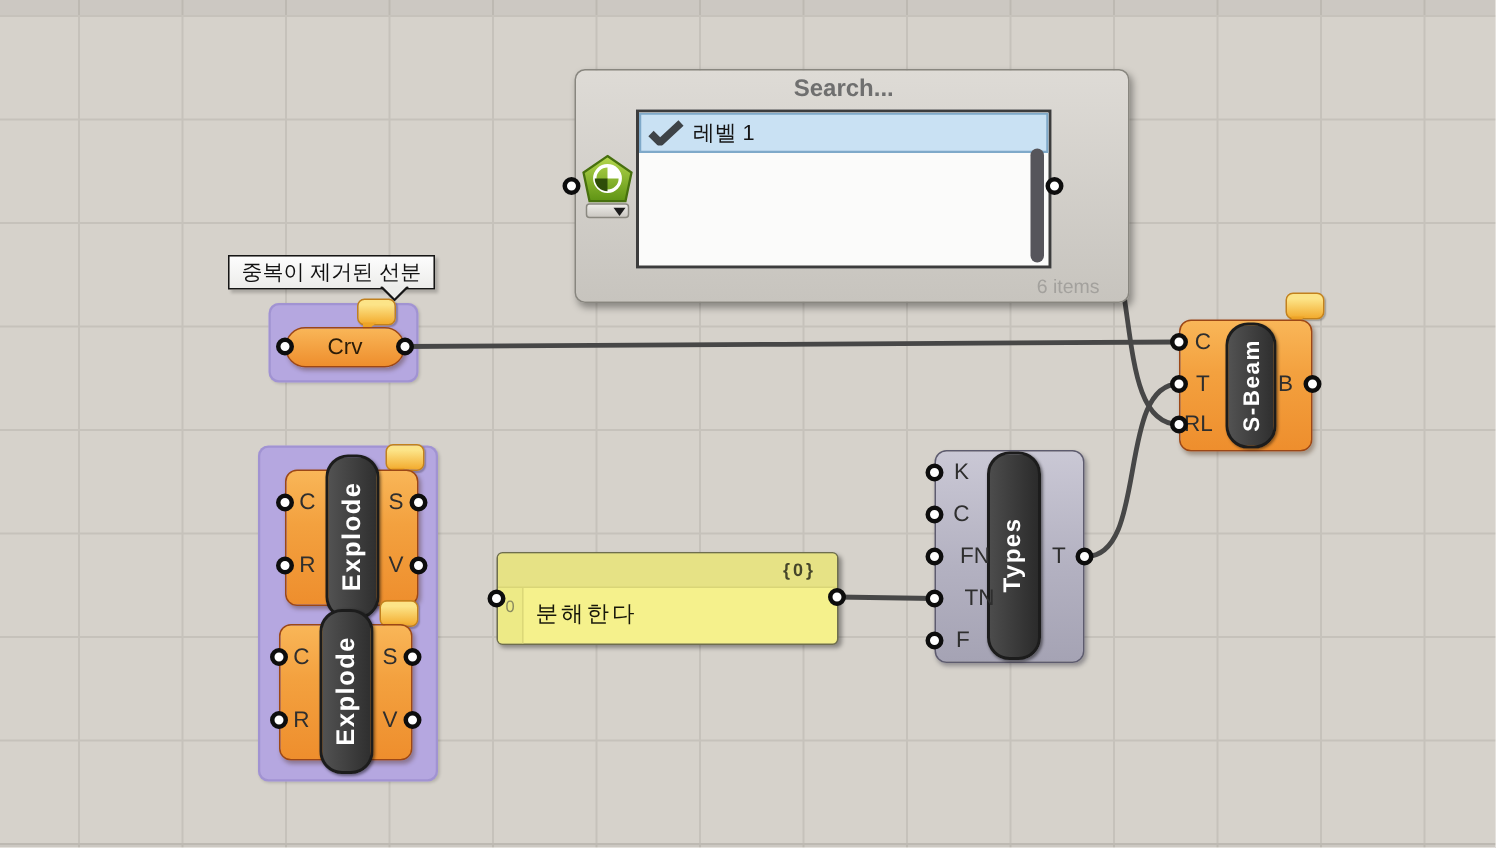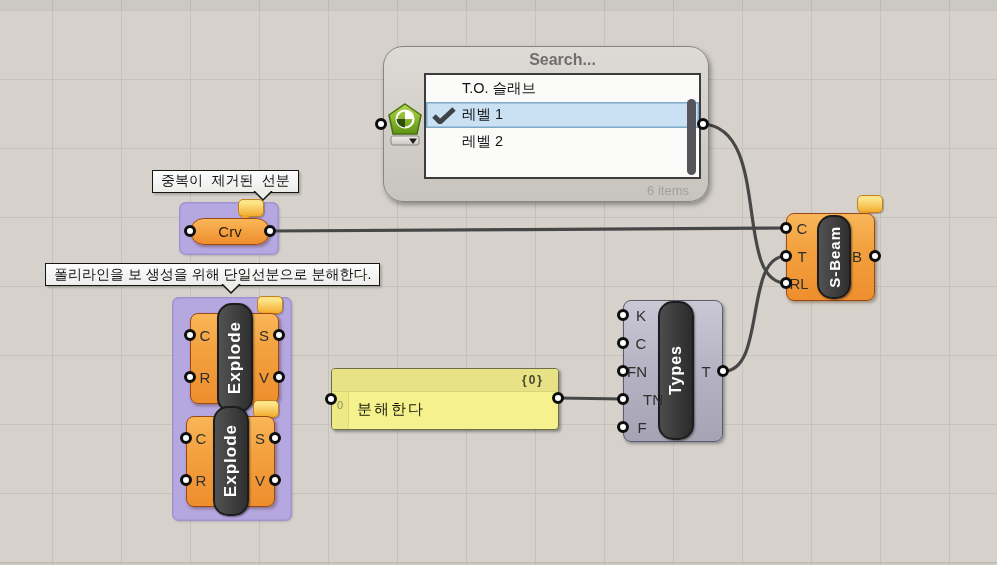--- a/index.html
+++ b/index.html
@@ -60,23 +60,23 @@
     border-top:8px solid #eda428; border-right:9px solid transparent; }
 
   
   .note { position:absolute; height:23px; line-height:20px;
     background:linear-gradient(180deg,#fdfdfd,#ececea);
     border:1.5px solid #151515; padding:0 8px; font-size:14px; color:#111;
     white-space:nowrap; box-shadow:2px 2px 2px rgba(0,0,0,.2); }
   .note-tail { position:absolute; bottom:-9px; }
 
   
-  #value-list { position:absolute; left:383px; top:46px; width:326px; height:156px;
+  #value-list { position:absolute; left:383px; top:46px; width:370px; height:156px;
     background:linear-gradient(180deg,#dedbd6,#c7c4be);
-    border:1px solid #88867f; border-radius:20px;
+    border:1px solid #88867f; border-radius:7px;
     box-shadow:2px 3px 5px rgba(0,0,0,.35); }
   #vl-title { position:absolute; left:40px; top:4px; width:277px; text-align:center;
     font-size:16px; font-weight:bold; color:#6f6f6f; }
   #vl-listbox { position:absolute; left:40px; top:26px; width:277px; height:106px;
     background:#fbfbfa; border:2px solid #3c3c3c; overflow:hidden; }
   .vl-row { position:relative; height:26.5px; display:flex; align-items:center;
     font-size:14.5px; color:#141414; padding-left:36px; }
   .vl-row.selected { background:#c9e1f3; box-shadow:inset 0 0 0 1.5px #7fa9c9; }
   .vl-check { position:absolute; left:6px; top:5px; }
   #vl-footer { position:absolute; right:19px; bottom:3px; font-size:13px; color:#a3a19d; }
@@ -129,50 +129,38 @@
         </defs>
         <polygon points="18,1 34,12 30,31 6,31 2,12" fill="url(#grn)" stroke="#47700e" stroke-width="1.5"></polygon>
         <circle cx="18" cy="16" r="8.5" fill="none" stroke="#ffffff" stroke-width="2.2"></circle>
         <path d="M18,16 L18,7.5 A8.5,8.5 0 0 1 26.5,16 Z" fill="#ffffff"></path>
         <path d="M18,16 L18,24.5 A8.5,8.5 0 0 1 9.5,16 Z" fill="#2e4d08"></path>
         <rect x="4" y="33" width="28" height="9" rx="2" fill="url(#btn)" stroke="#8a8880" stroke-width="1"></rect>
         <polygon points="22,35.5 30,35.5 26,41" fill="#1c1c1c"></polygon>
       </svg>
     </div>
     <div id="vl-listbox">
-      <div class="vl-row">
-        <span>T.O. 슬래브</span>
-      </div>
       <div class="vl-row selected">
         <span class="vl-check">
           <svg width="24" height="17" viewBox="0 0 24 17">
             <path d="M2,9 L8,15 L22,2" fill="none" stroke="#3e4347" stroke-width="5"></path>
           </svg>
         </span>
         <span>레벨 1</span>
       </div>
-      <div class="vl-row">
-        <span>레벨 2</span>
-      </div>
       <div style="position:absolute;right:3px;top:24px;width:9px;height:76px;border-radius:4.5px;background:#56555b;"></div>
     </div>
     <div id="vl-footer">6 items</div>
   </div>
   <div class="knob" style="left:381px;top:124px;"></div>
   <div class="knob" style="left:703px;top:124px;"></div>
 
-  <div class="note" style="left:152px;top:170px;font-family:Liberation Mono, monospace;">
+  <div class="note" style="left:152px;top:170px;">
     <span>중복이 제거된 선분</span>
     <svg class="note-tail" style="left:100px;" width="20" height="10">
-      <path d="M1,0 L10,9 L19,0" fill="#ececea" stroke="#151515" stroke-width="1.5"></path>
-    </svg>
-  </div>
-  <div class="note" style="left:45px;top:263px;">
-    <span>폴리라인을 보 생성을 위해 단일선분으로 분해한다.</span>
-    <svg class="note-tail" style="left:175px;" width="20" height="10">
       <path d="M1,0 L10,9 L19,0" fill="#ececea" stroke="#151515" stroke-width="1.5"></path>
     </svg>
   </div>
 
   <div class="balloon" style="left:238px;top:199px;"></div>
   <div class="pill" style="left:190px;top:218px;width:80px;height:27px;">
     <span>Crv</span>
   </div>
   <div class="knob" style="left:190px;top:231px;"></div>
   <div class="knob" style="left:270px;top:231px;"></div>
@@ -217,21 +205,21 @@
   <div class="knob" style="left:331px;top:399px;"></div>
   <div class="knob" style="left:558px;top:398px;"></div>
 
   <div class="comp" style="left:623px;top:300px;width:100px;height:142px;">
     <div class="body-gray"></div>
     <div class="capsule" style="left:35px;top:1px;width:36px;height:139px;background:linear-gradient(90deg,#4c4c4c,#2b2b2b);">
       <span class="vtext" style="font-size:16px;">Types</span>
     </div>
     <div class="param" style="left:18px;top:15px;">K</div>
     <div class="param" style="left:18px;top:43px;">C</div>
-    <div class="param" style="left:14px;top:71px;">FN</div>
+    <div class="param" style="left:27px;top:71px;">FN</div>
     <div class="param" style="left:2px;top:99px;margin-left:28px;">TN</div>
     <div class="param" style="left:19px;top:127px;">F</div>
     <div class="param" style="left:83px;top:71px;">T</div>
   </div>
   <div class="knob" style="left:623px;top:315px;"></div>
   <div class="knob" style="left:623px;top:343px;"></div>
   <div class="knob" style="left:623px;top:371px;"></div>
   <div class="knob" style="left:623px;top:399px;"></div>
   <div class="knob" style="left:623px;top:427px;"></div>
   <div class="knob" style="left:723px;top:371px;"></div>

